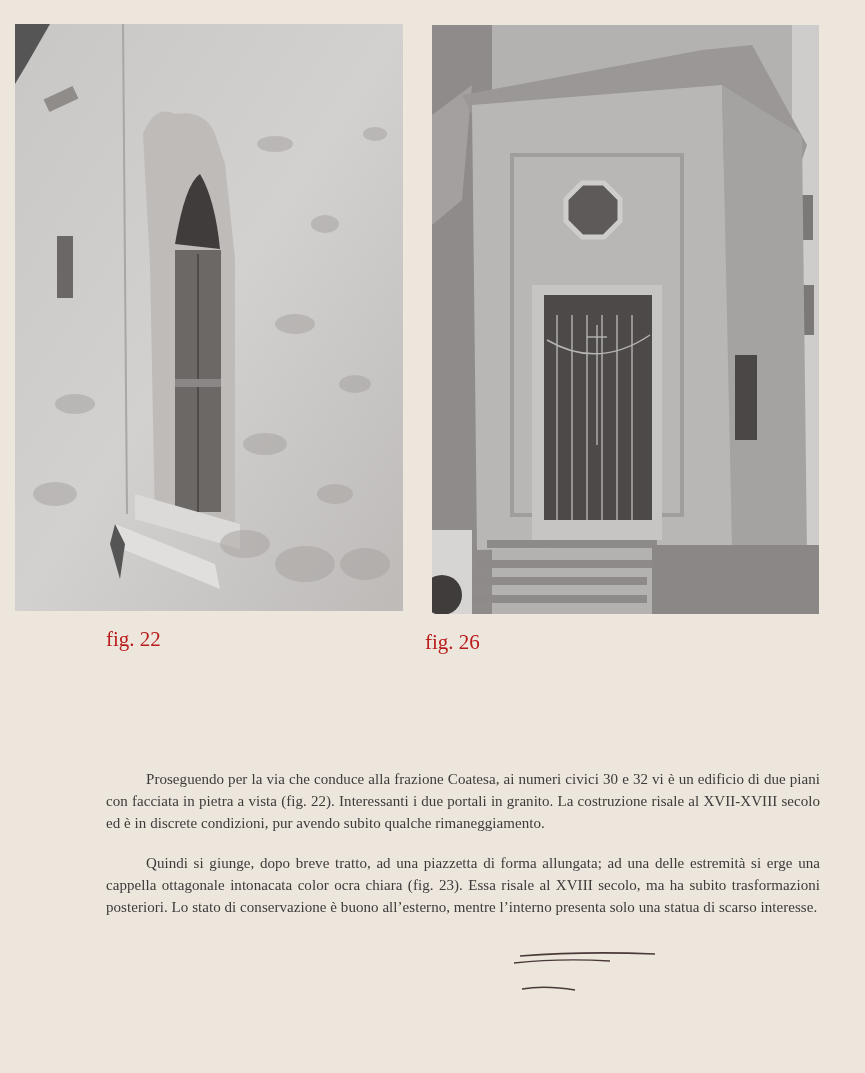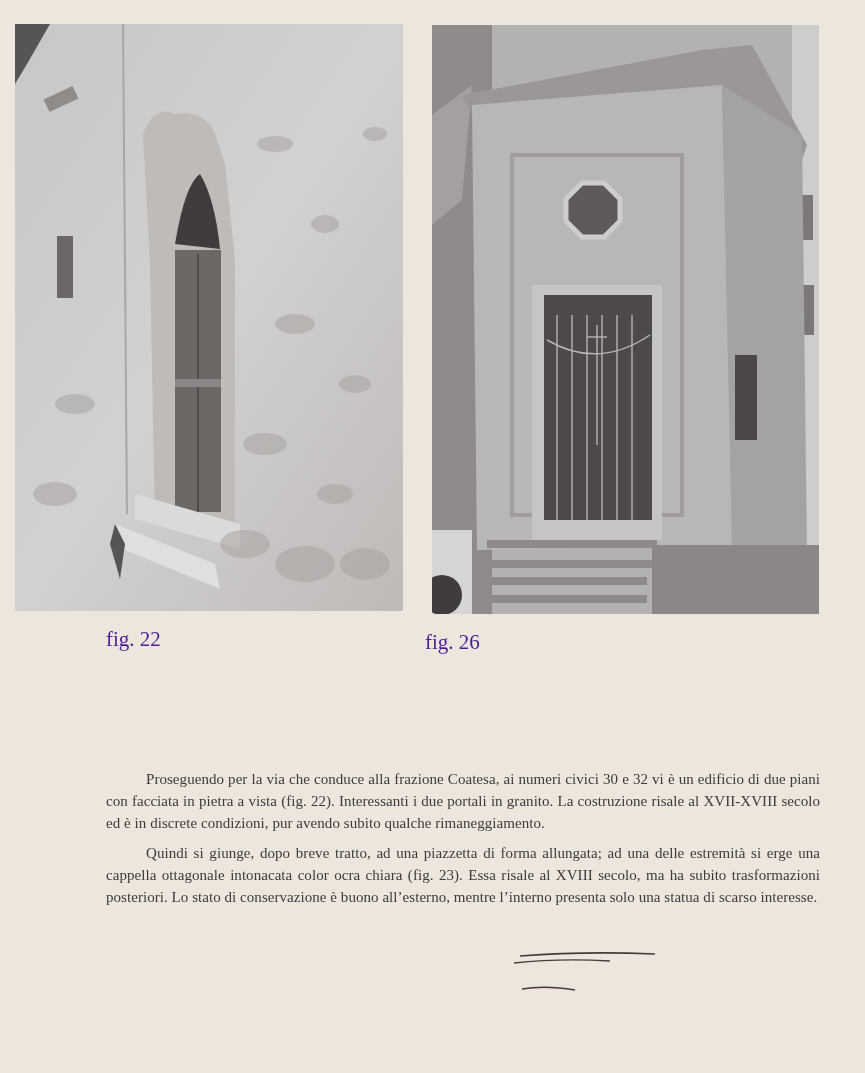--- a/index.html
+++ b/index.html
@@ -6,30 +6,30 @@
   body {
     width:865px; height:1073px; overflow:hidden; position:relative;
     background:#ece6dc;
     font-family:"Liberation Serif","DejaVu Serif",serif;
     color:#3e3a3a;
   }
   .photo { position:absolute; overflow:hidden; }
   .photo svg { display:block; width:100%; height:100%; }
   #photo-22 { left:15px; top:24px; width:388px; height:587px; }
   #photo-23 { left:432px; top:25px; width:387px; height:589px; }
-  .caption { position:absolute; font-size:21px; color:#4c1d95; }
+  .caption { position:absolute; font-size:21px; color:#b91c1c; }
   #cap-22 { left:106px; top:627px; }
   #cap-23 { left:425px; top:630px; }
   .body-text {
     position:absolute; left:106px; top:768px; width:714px;
     font-size:15px; line-height:22px; text-align:justify;
     letter-spacing:0.05px;
   }
   .body-text p { margin:0; text-indent:40px; }
-  .body-text p + p { margin-top:8px; }
+  .body-text p + p { margin-top:18px; }
   .mark { position:absolute; pointer-events:none; }
 </style>
 </head>
 <body>
 
 <div class="photo" id="photo-22">
   <svg viewBox="0 0 388 587" preserveAspectRatio="none">
     <defs>
       <linearGradient id="g22" x1="0" y1="0" x2="1" y2="1">
         <stop offset="0" stop-color="#c9c7c6"></stop>

